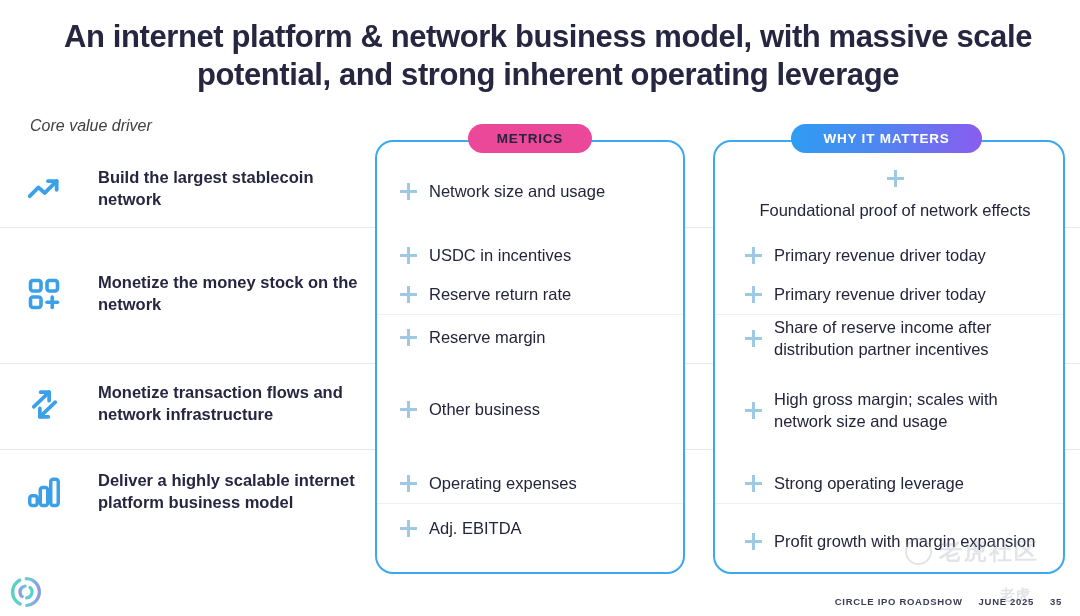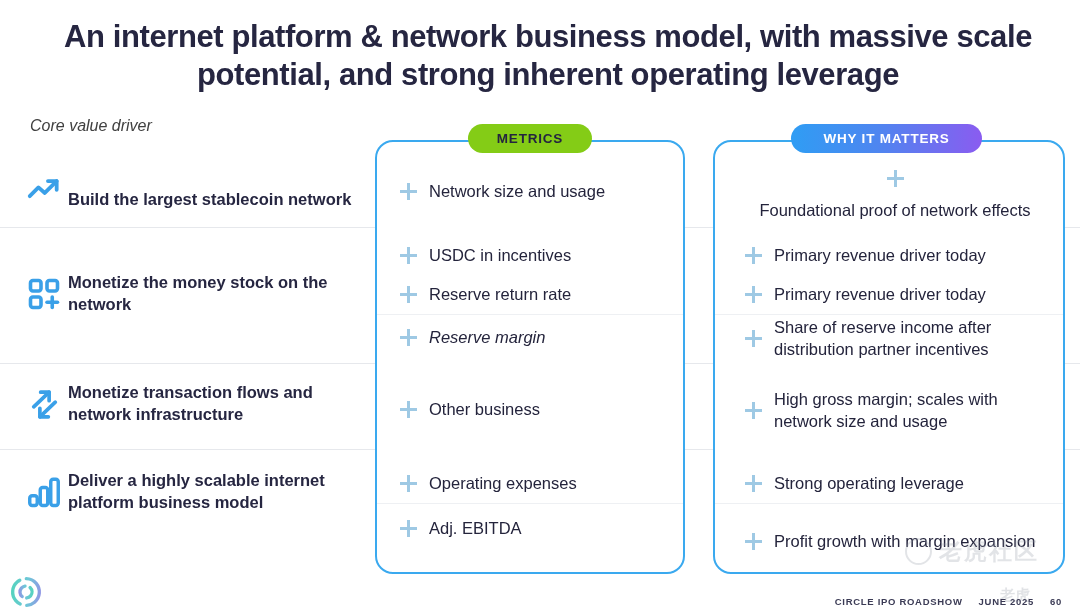--- a/index.html
+++ b/index.html
@@ -44,21 +44,21 @@
   
   .drivers{
     position:absolute;
     left:0; top:150px; width:370px;
   }
   .driver{
     position:absolute;
     left:22px;
     display:flex;
     align-items:flex-end;
-    gap:2px;
+    gap:32px;
     width:340px;
   }
   .driver .dicon{
     width:44px;height:44px;
     flex:0 0 44px;
     display:flex;align-items:center;justify-content:center;
   }
   .driver .dtext{
     font-size:16.5px;
     font-weight:bold;
@@ -84,21 +84,21 @@
     height:29px;
     border-radius:15px;
     display:flex;align-items:center;justify-content:center;
     font-size:13.5px;
     font-weight:bold;
     letter-spacing:0.8px;
     z-index:5;
   }
   #badge-metrics{
     left:468px; width:124px;
-    background:#84cc16;
+    background:#ec4899;
     color:#24243f;
   }
   #badge-why{
     left:791px; width:191px;
     background:linear-gradient(90deg,#2f9df4 0%,#4e86f0 45%,#8a5cf0 100%);
     color:#ffffff;
   }
 
   
   .rowitem{
@@ -249,21 +249,21 @@
   <span class="rowtext">Network size and usage</span>
 </div>
 <div class="rowitem" style="left:400px;top:244px;width:270px;">
   <span class="plus"></span>
   <span class="rowtext">USDC in incentives</span>
 </div>
 <div class="rowitem" style="left:400px;top:283px;width:270px;">
   <span class="plus"></span>
   <span class="rowtext">Reserve return rate</span>
 </div>
-<div class="rowitem" style="left:400px;top:326px;width:270px;font-style:italic;">
+<div class="rowitem" style="left:400px;top:326px;width:270px;">
   <span class="plus"></span>
   <span class="rowtext">Reserve margin</span>
 </div>
 <div class="rowitem" style="left:400px;top:398px;width:270px;">
   <span class="plus"></span>
   <span class="rowtext">Other business</span>
 </div>
 <div class="rowitem" style="left:400px;top:472px;width:270px;">
   <span class="plus"></span>
   <span class="rowtext">Operating expenses</span>
@@ -324,14 +324,14 @@
 
 <div class="wm" id="wm-main">
   <span class="wmring"></span>
   <span>老虎社区</span>
 </div>
 <div class="wm" id="wm-sub">老虎</div>
 
 <div class="footer">
   <span>CIRCLE IPO ROADSHOW</span>
   <span>JUNE 2025</span>
-  <span class="pg">60</span>
+  <span class="pg">35</span>
 </div>
 
 </body></html>

